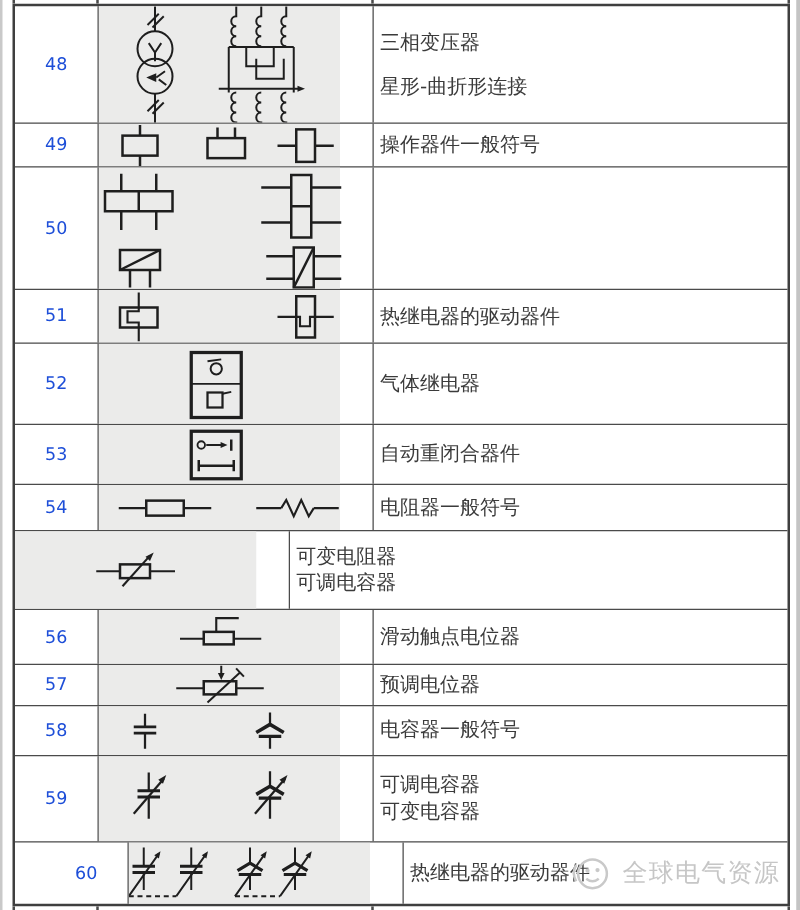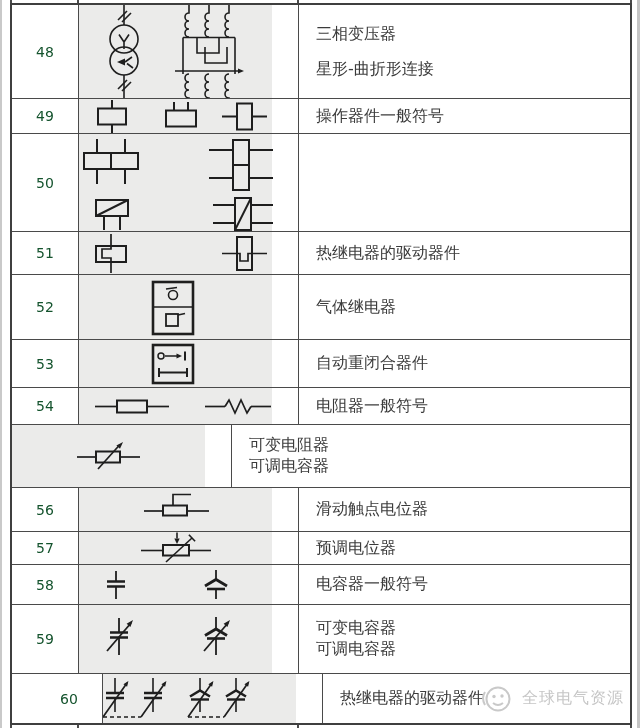--- a/index.html
+++ b/index.html
@@ -8,31 +8,31 @@
   .edge{position:absolute;top:0;height:728px;background:#c9c9c9;}
   .edge.l{left:0;width:2px;}
   .edge.r{right:0;width:3px;background:#c4c4c4;}
   .stub{position:absolute;width:2px;height:3px;background:#4a4a4a;}
   .tbl{position:absolute;left:10px;top:3px;width:622px;height:722px;
        border:2px solid #3f3f3f;box-sizing:border-box;display:flex;flex-direction:column;background:#fff;}
   .row{display:flex;box-sizing:border-box;border-bottom:1.5px solid #4a4a4a;flex:0 0 auto;}
   .row:last-child{border-bottom:none;padding-left:24px;}
   .cell{box-sizing:border-box;position:relative;}
   .num{width:67px;border-right:1.5px solid #4a4a4a;display:flex;align-items:center;justify-content:center;
-       color:#14532d;font-size:14px;}
+       color:#1d4ed8;font-size:14px;}
   .sym{width:220px;border-right:1.5px solid #4a4a4a;position:relative;overflow:hidden;}
   .shade{position:absolute;left:0;top:0;bottom:0;width:193px;background:#ebebea;}
   .sym svg{position:absolute;left:0;top:0;display:block;}
   .desc{flex:1;display:flex;flex-direction:column;justify-content:center;padding-left:5px;
-        color:#3b3b3b;font-size:16px;position:relative;margin-left:12px;}
+        color:#3b3b3b;font-size:16px;position:relative;}
   .desc .line{line-height:1.05;}
   .g18{gap:18px;} .g16{gap:4px;}
   .watermark{position:absolute;right:6px;top:50%;transform:translateY(-50%);
              display:flex;align-items:center;gap:7px;}
-  .wm-text{font-size:16px;color:#c6c6c6;letter-spacing:1px;white-space:nowrap;}
+  .wm-text{font-size:20px;color:#c6c6c6;letter-spacing:1px;white-space:nowrap;}
   svg *{vector-effect:none;}
 </style>
 </head>
 <body>
 
 <div class="page">
   <div class="edge l"></div>
   <div class="edge r"></div>
 
   <div class="stub" style="left:10px;top:0"></div>
@@ -302,22 +302,22 @@
             <polyline points="126,30.5 137,24 148,30.5" stroke-width="2.8"></polyline>
             <path d="M128,33.5 H146" stroke-width="2.6"></path>
             <path d="M137,33.5 V50" stroke-width="1.8"></path>
             <path d="M125,46 L149,18" stroke-width="1.8"></path>
           </g>
           <polygon points="54,15 51.4,21.9 47.6,18.7" fill="#1e1e1e"></polygon>
           <polygon points="151,15 148.4,21.9 144.6,18.7" fill="#1e1e1e"></polygon>
         </svg>
       </div>
       <div class="cell desc g16">
+        <div class="line">可调电容器</div>
         <div class="line">可变电容器</div>
-        <div class="line">可调电容器</div>
       </div>
     </div>
 
     <div class="row" style="height:49px">
       <div class="cell num">60</div>
       <div class="cell sym">
         <div class="shade"></div>
         <svg width="220" height="49">
           <g stroke="#1e1e1e" fill="none">
             <path d="M12,4 V19 M12,24 V38" stroke-width="1.6"></path>

